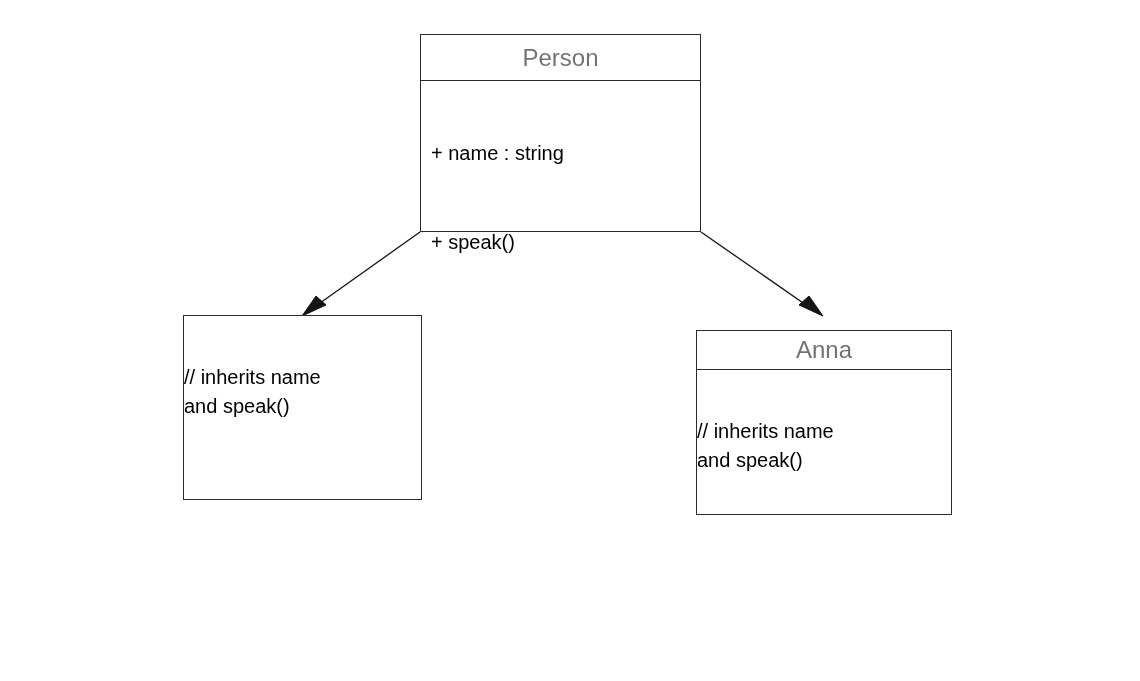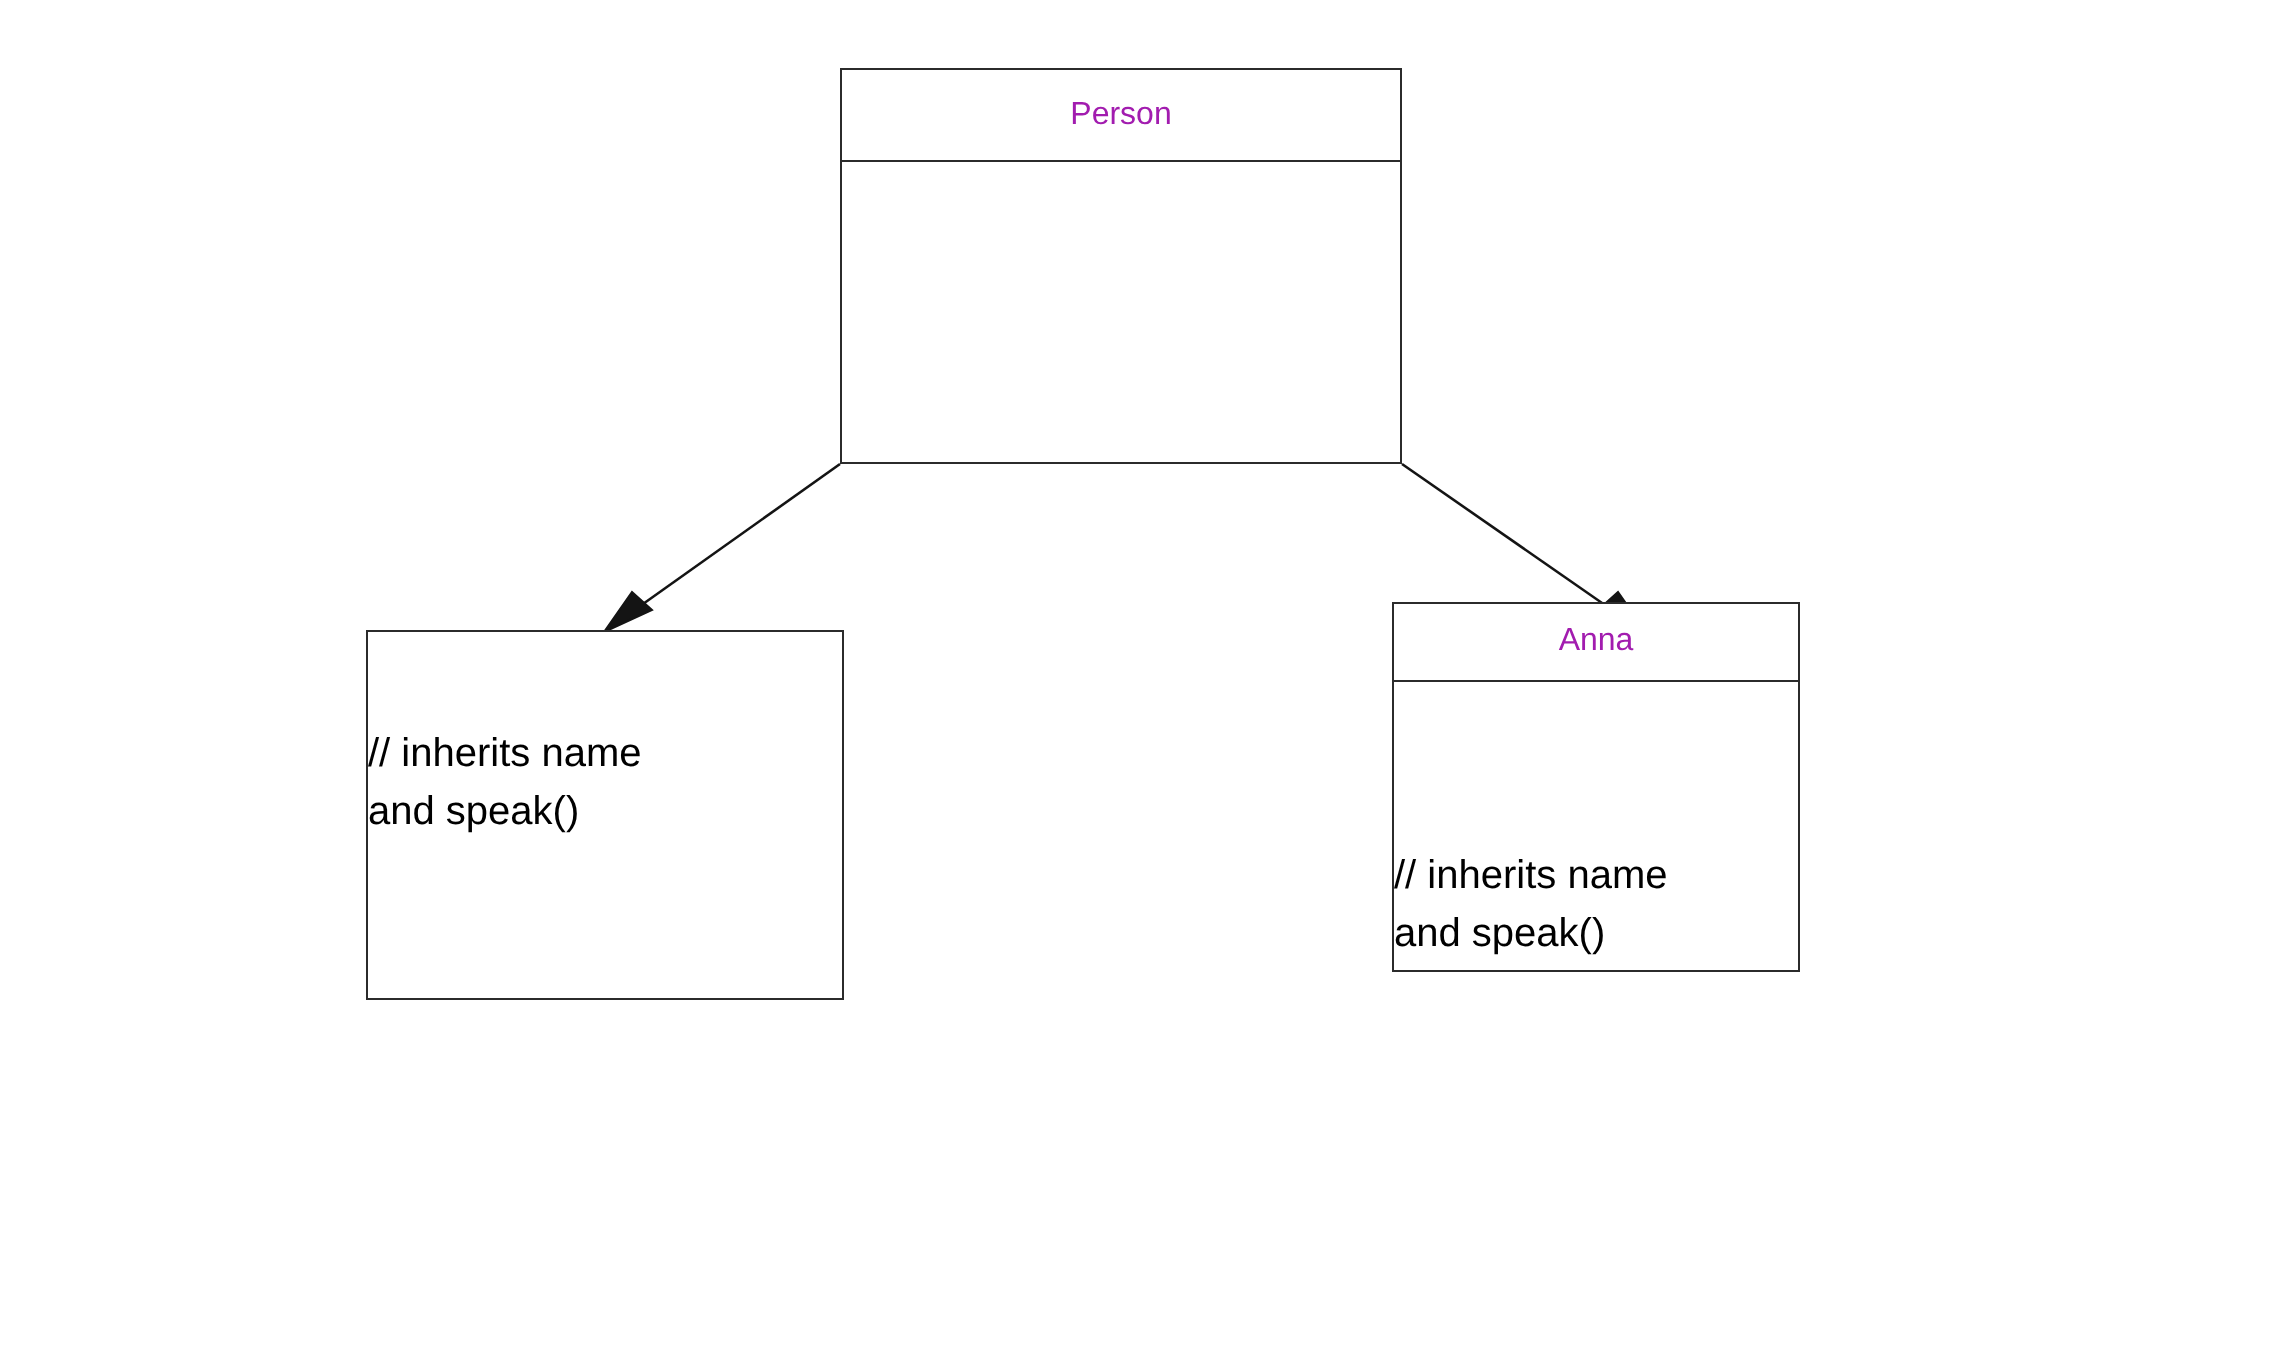--- a/index.html
+++ b/index.html
@@ -37,23 +37,23 @@
   }
   .uml-header {
     box-sizing: border-box;
     border-bottom: 1px solid #2b2b2b;
     display: flex;
     align-items: center;
     justify-content: center;
     flex: 0 0 auto;
   }
   .uml-title {
-    font-size: 16px;
+    font-size: 24px;
     line-height: 20px;
-    color: #a21caf;
+    color: #737373;
     text-align: right;
     white-space: nowrap;
   }
   .uml-body {
     position: relative;
     flex: 1 1 auto;
     box-sizing: border-box;
   }
   .uml-member {
     position: absolute;
@@ -80,21 +80,21 @@
   #class-person .uml-header { height: 46px; }
   #class-person .member-attr { left: 10px; top: 62px; }
   #class-person .member-op   { left: 10px; top: 151px; }
 
   
   #class-john { left: 183px; top: 315px; width: 239px; height: 185px; }
   #class-john .uml-header { height: 39px; }
   #class-john .uml-note { top: 47px; }
 
   
-  #class-anna { left: 696px; top: 301px; width: 204px; height: 185px; gap: 36px; }
+  #class-anna { left: 696px; top: 330px; width: 256px; height: 185px; }
   #class-anna .uml-header { height: 39px; }
   #class-anna .uml-note { top: 47px; }
 </style>
 </head>
 <body>
 
 <div id="canvas">
 
   <svg id="edges" viewBox="0 0 1140 681" width="1140" height="681" xmlns="http://www.w3.org/2000/svg">
     <g>
@@ -103,20 +103,24 @@
     </g>
     <g>
       <line x1="701" y1="232" x2="819" y2="314" stroke="#141414" stroke-width="1.3"></line>
       <polygon points="823,316 799,305 809,296" fill="#141414" stroke="#141414" stroke-width="1"></polygon>
     </g>
   </svg>
 
   <div class="uml-class" id="class-person">
     <div class="uml-header">
       <div class="uml-title">Person</div>
+    </div>
+    <div class="uml-body">
+      <div class="uml-member member-attr">+ name : string</div>
+      <div class="uml-member member-op">+ speak()</div>
     </div>
   </div>
 
   <div class="uml-class" id="class-john">
     <div class="uml-body">
       <div class="uml-note">
         <span>// inherits name</span>
         <span>and speak()</span>
       </div>
     </div>

